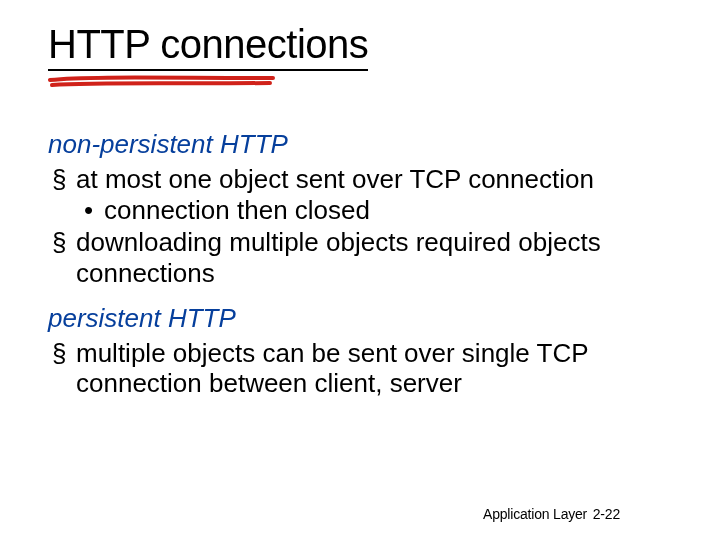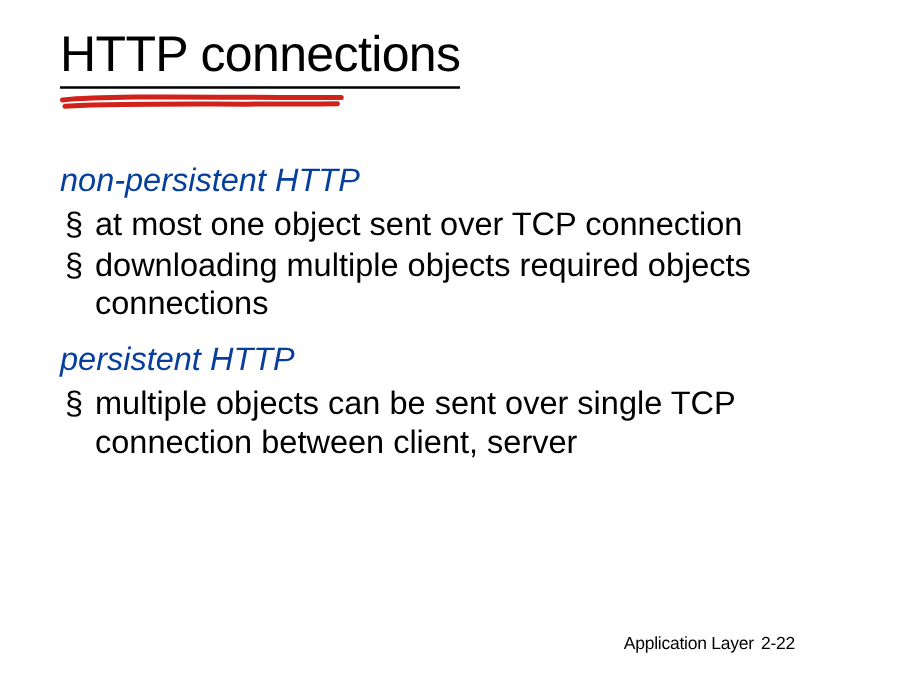--- a/index.html
+++ b/index.html
@@ -82,21 +82,21 @@
     padding-left: 28px;
   }
   ul.inner > li::before {
     content: "•";
     position: absolute;
     left: 8px;
     top: 0;
   }
   .footer {
     position: absolute;
-    right: 20px;
+    right: 36px;
     bottom: 18px;
     font-size: 14px;
     letter-spacing: -0.2px;
   }
   .footer .label {
     margin-right: 2px;
   }
 </style>
 </head>
 <body>
@@ -110,20 +110,25 @@
     <path d="M4 13 C 50 10, 130 12, 222 11" stroke="#d0221a" stroke-width="4" fill="none" stroke-linecap="round"></path>
   </svg>
 
   <div class="columns">
 
     <div class="col">
       <p class="subhead">non-persistent HTTP</p>
       <ul class="outer">
         <li>
           <span>at most one object sent over TCP connection</span>
+          <ul class="inner">
+            <li>
+              <span>connection then closed</span>
+            </li>
+          </ul>
         </li>
         <li>
           <span>downloading multiple objects required objects connections</span>
         </li>
       </ul>
     </div>
 
     <div class="col">
       <p class="subhead">persistent HTTP</p>
       <ul class="outer">

